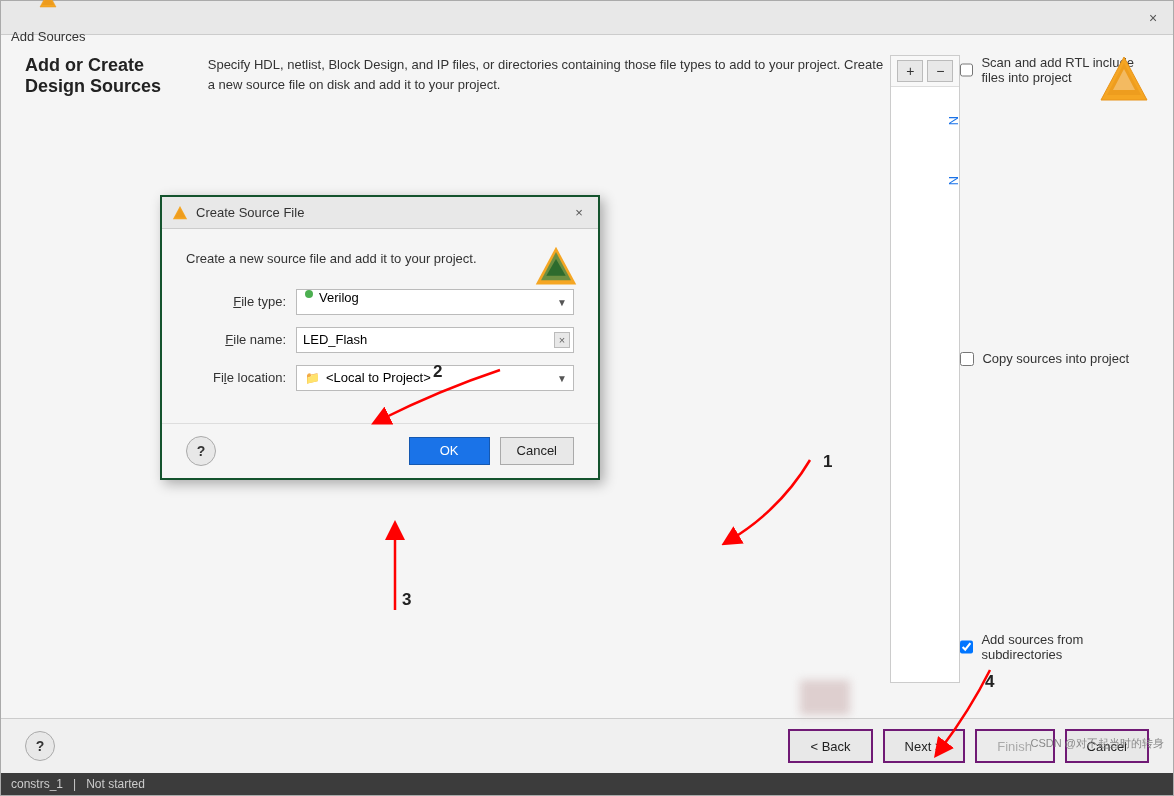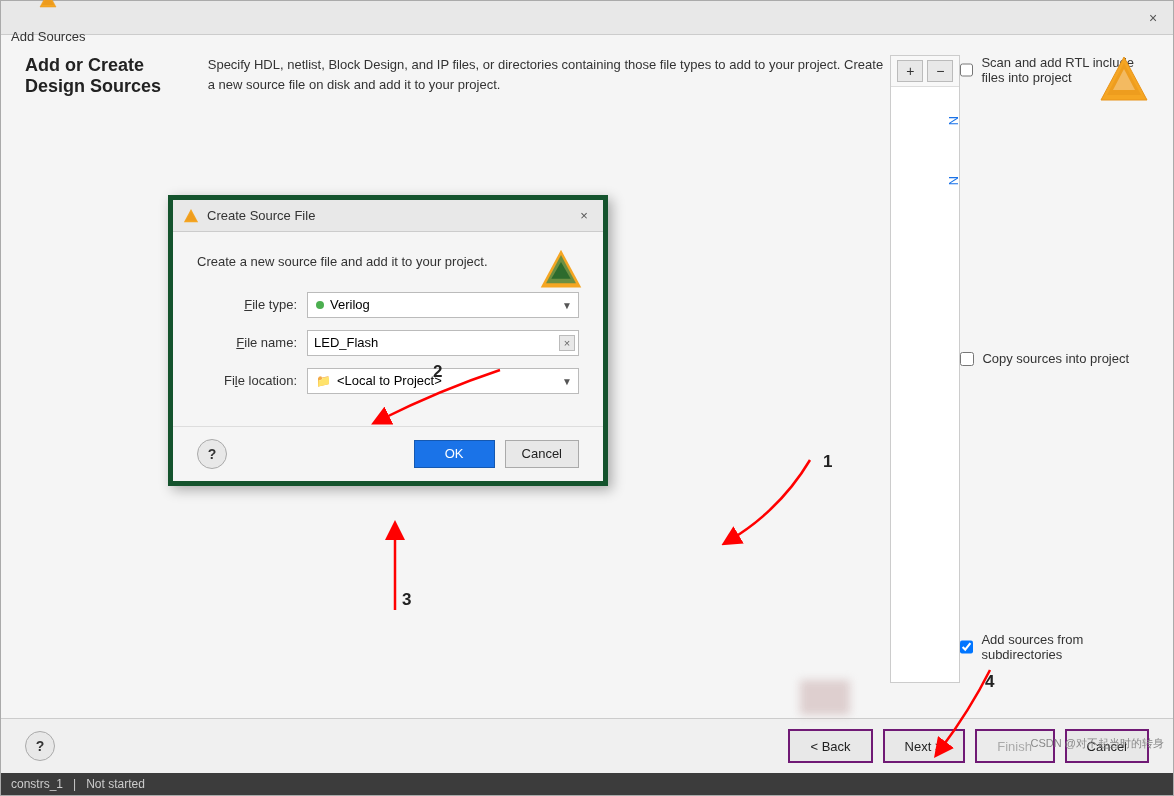--- a/index.html
+++ b/index.html
@@ -221,24 +221,24 @@
       display: flex;
       align-items: center;
       height: 22px;
       gap: 10px;
     }
 
     
     .dialog {
       position: absolute;
       top: 195px;
-      left: 168px;
+      left: 160px;
       width: 440px;
       background: #f5f5f5;
-      border: 5px solid #14532d;
+      border: 2px solid #14532d;
       box-shadow: 4px 4px 12px rgba(0,0,0,0.3);
       z-index: 200;
     }
 
     .dialog-titlebar {
       background: #e8e8e8;
       border-bottom: 1px solid #ccc;
       padding: 6px 10px;
       display: flex;
       align-items: center;
@@ -301,21 +301,20 @@
       padding-right: 10px;
     }
 
     .form-control-wrapper {
       flex: 1;
       position: relative;
     }
 
     .select-with-dot {
       display: flex;
-      align-items: center;
       height: 26px;
       border: 1px solid #bbb;
       background: white;
       padding: 0 8px;
       position: relative;
     }
 
     .dot-indicator {
       width: 8px;
       height: 8px;

